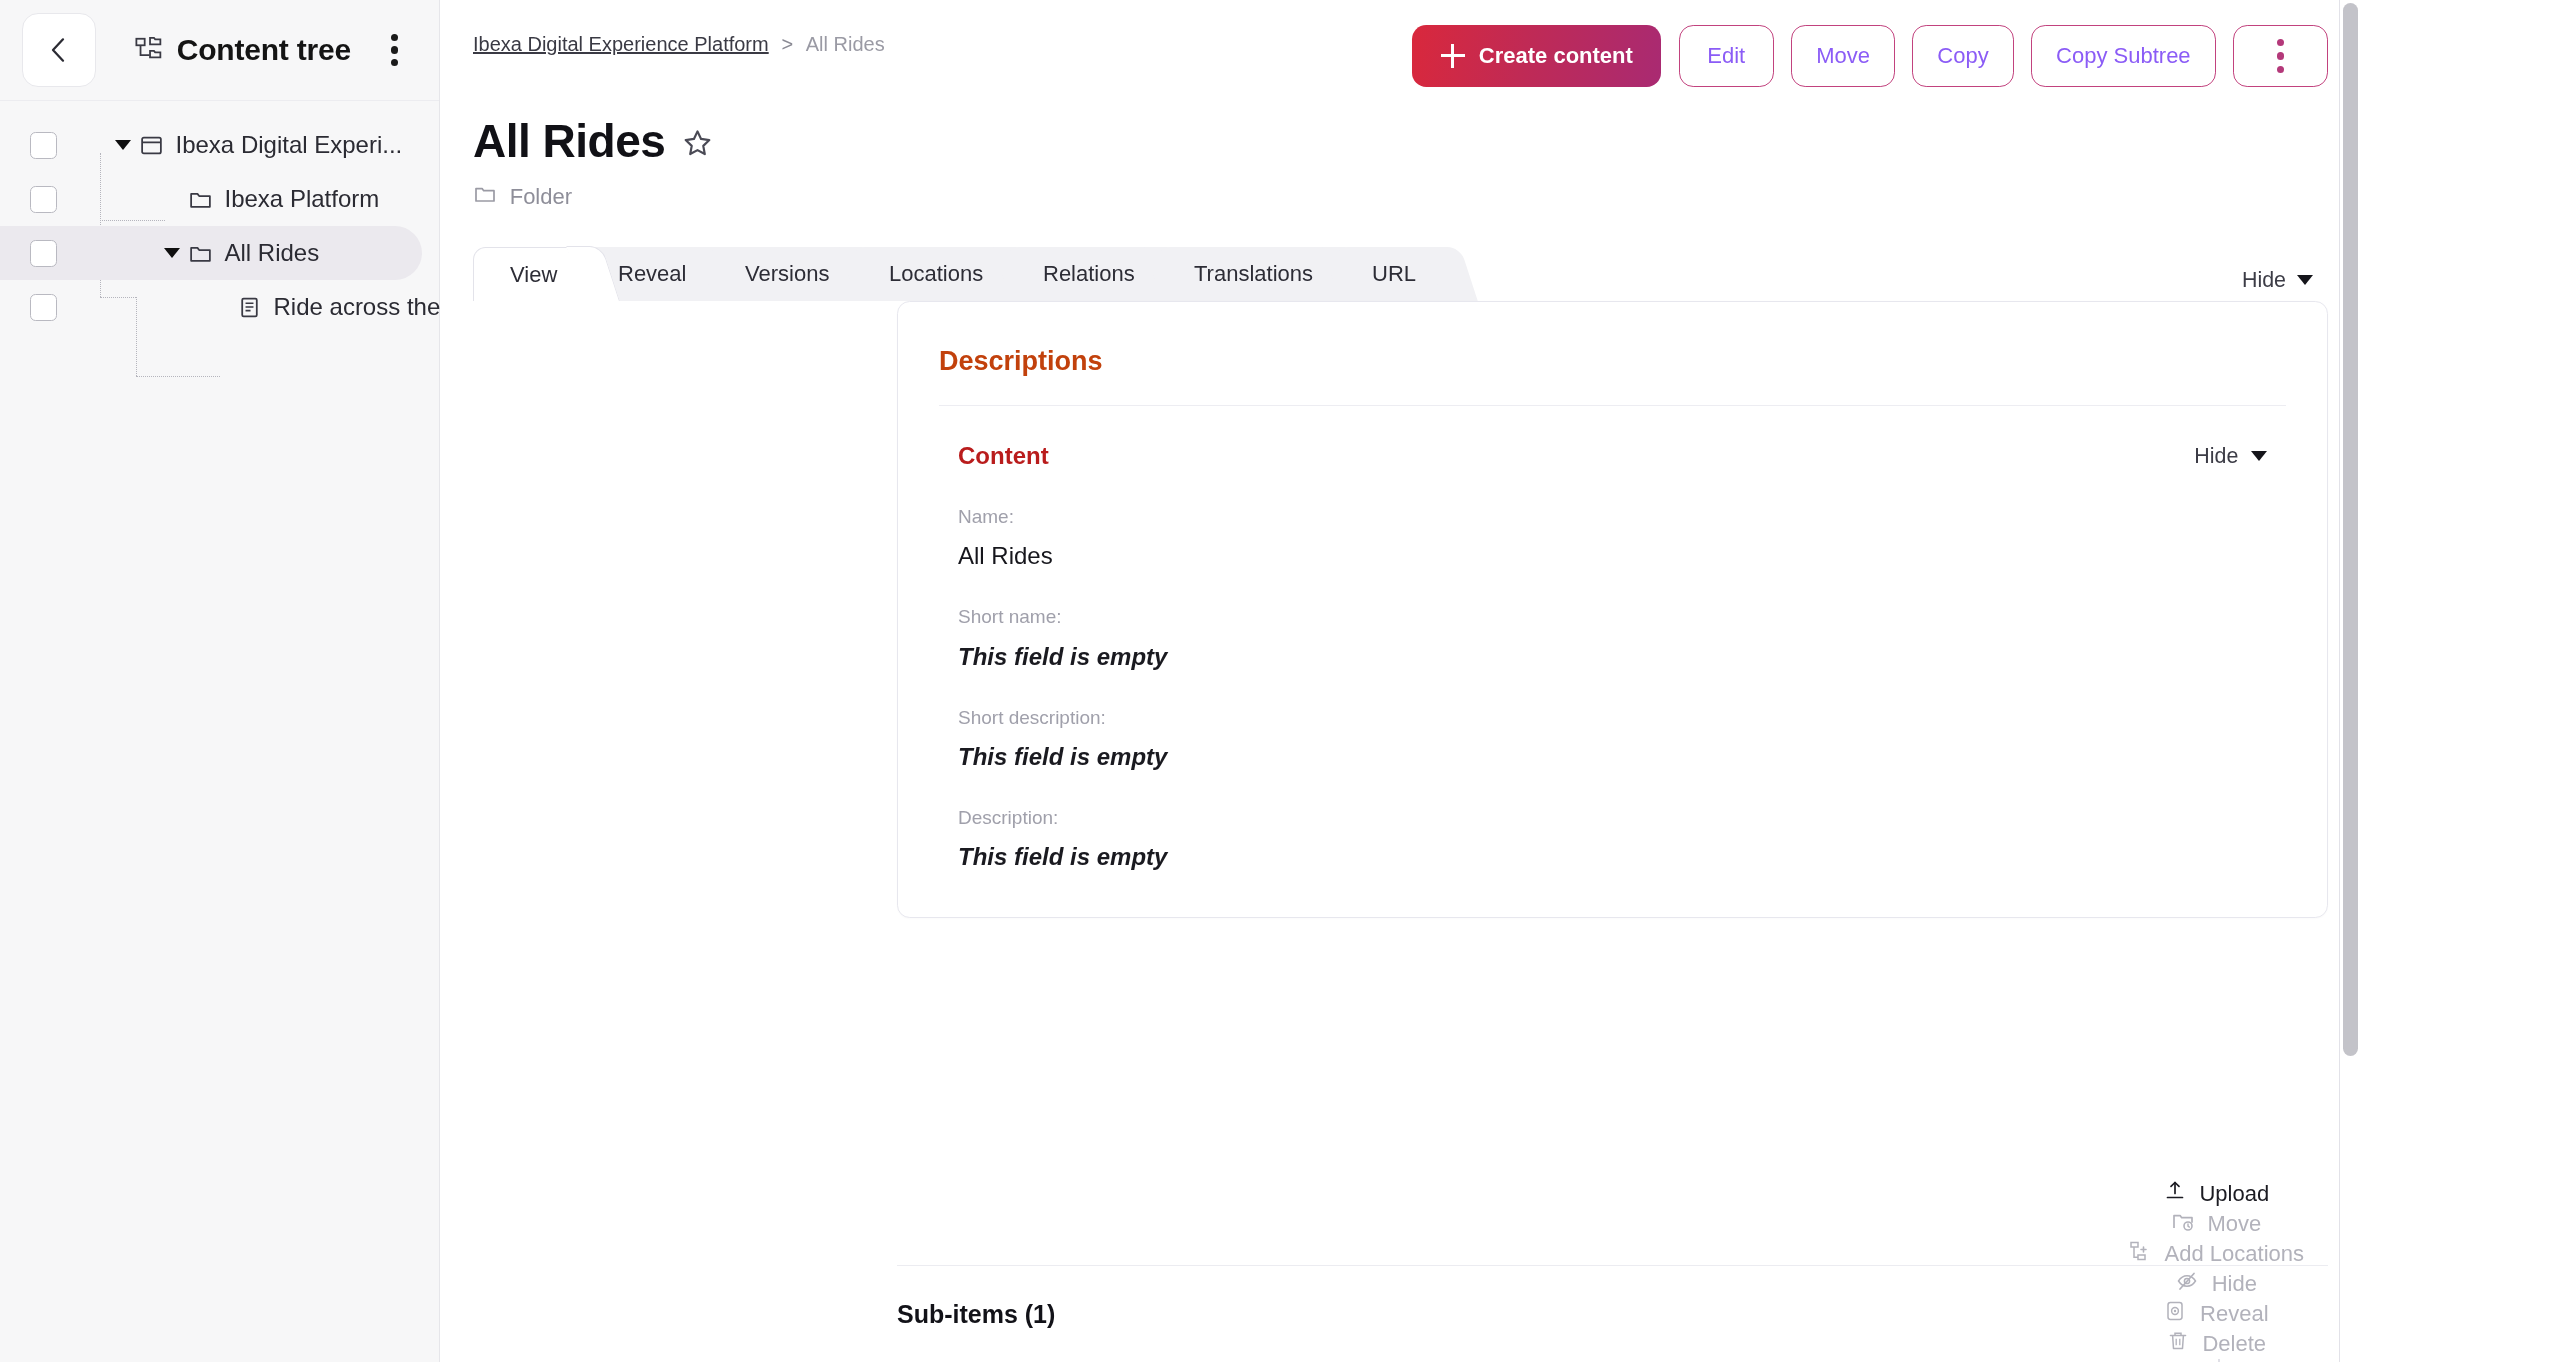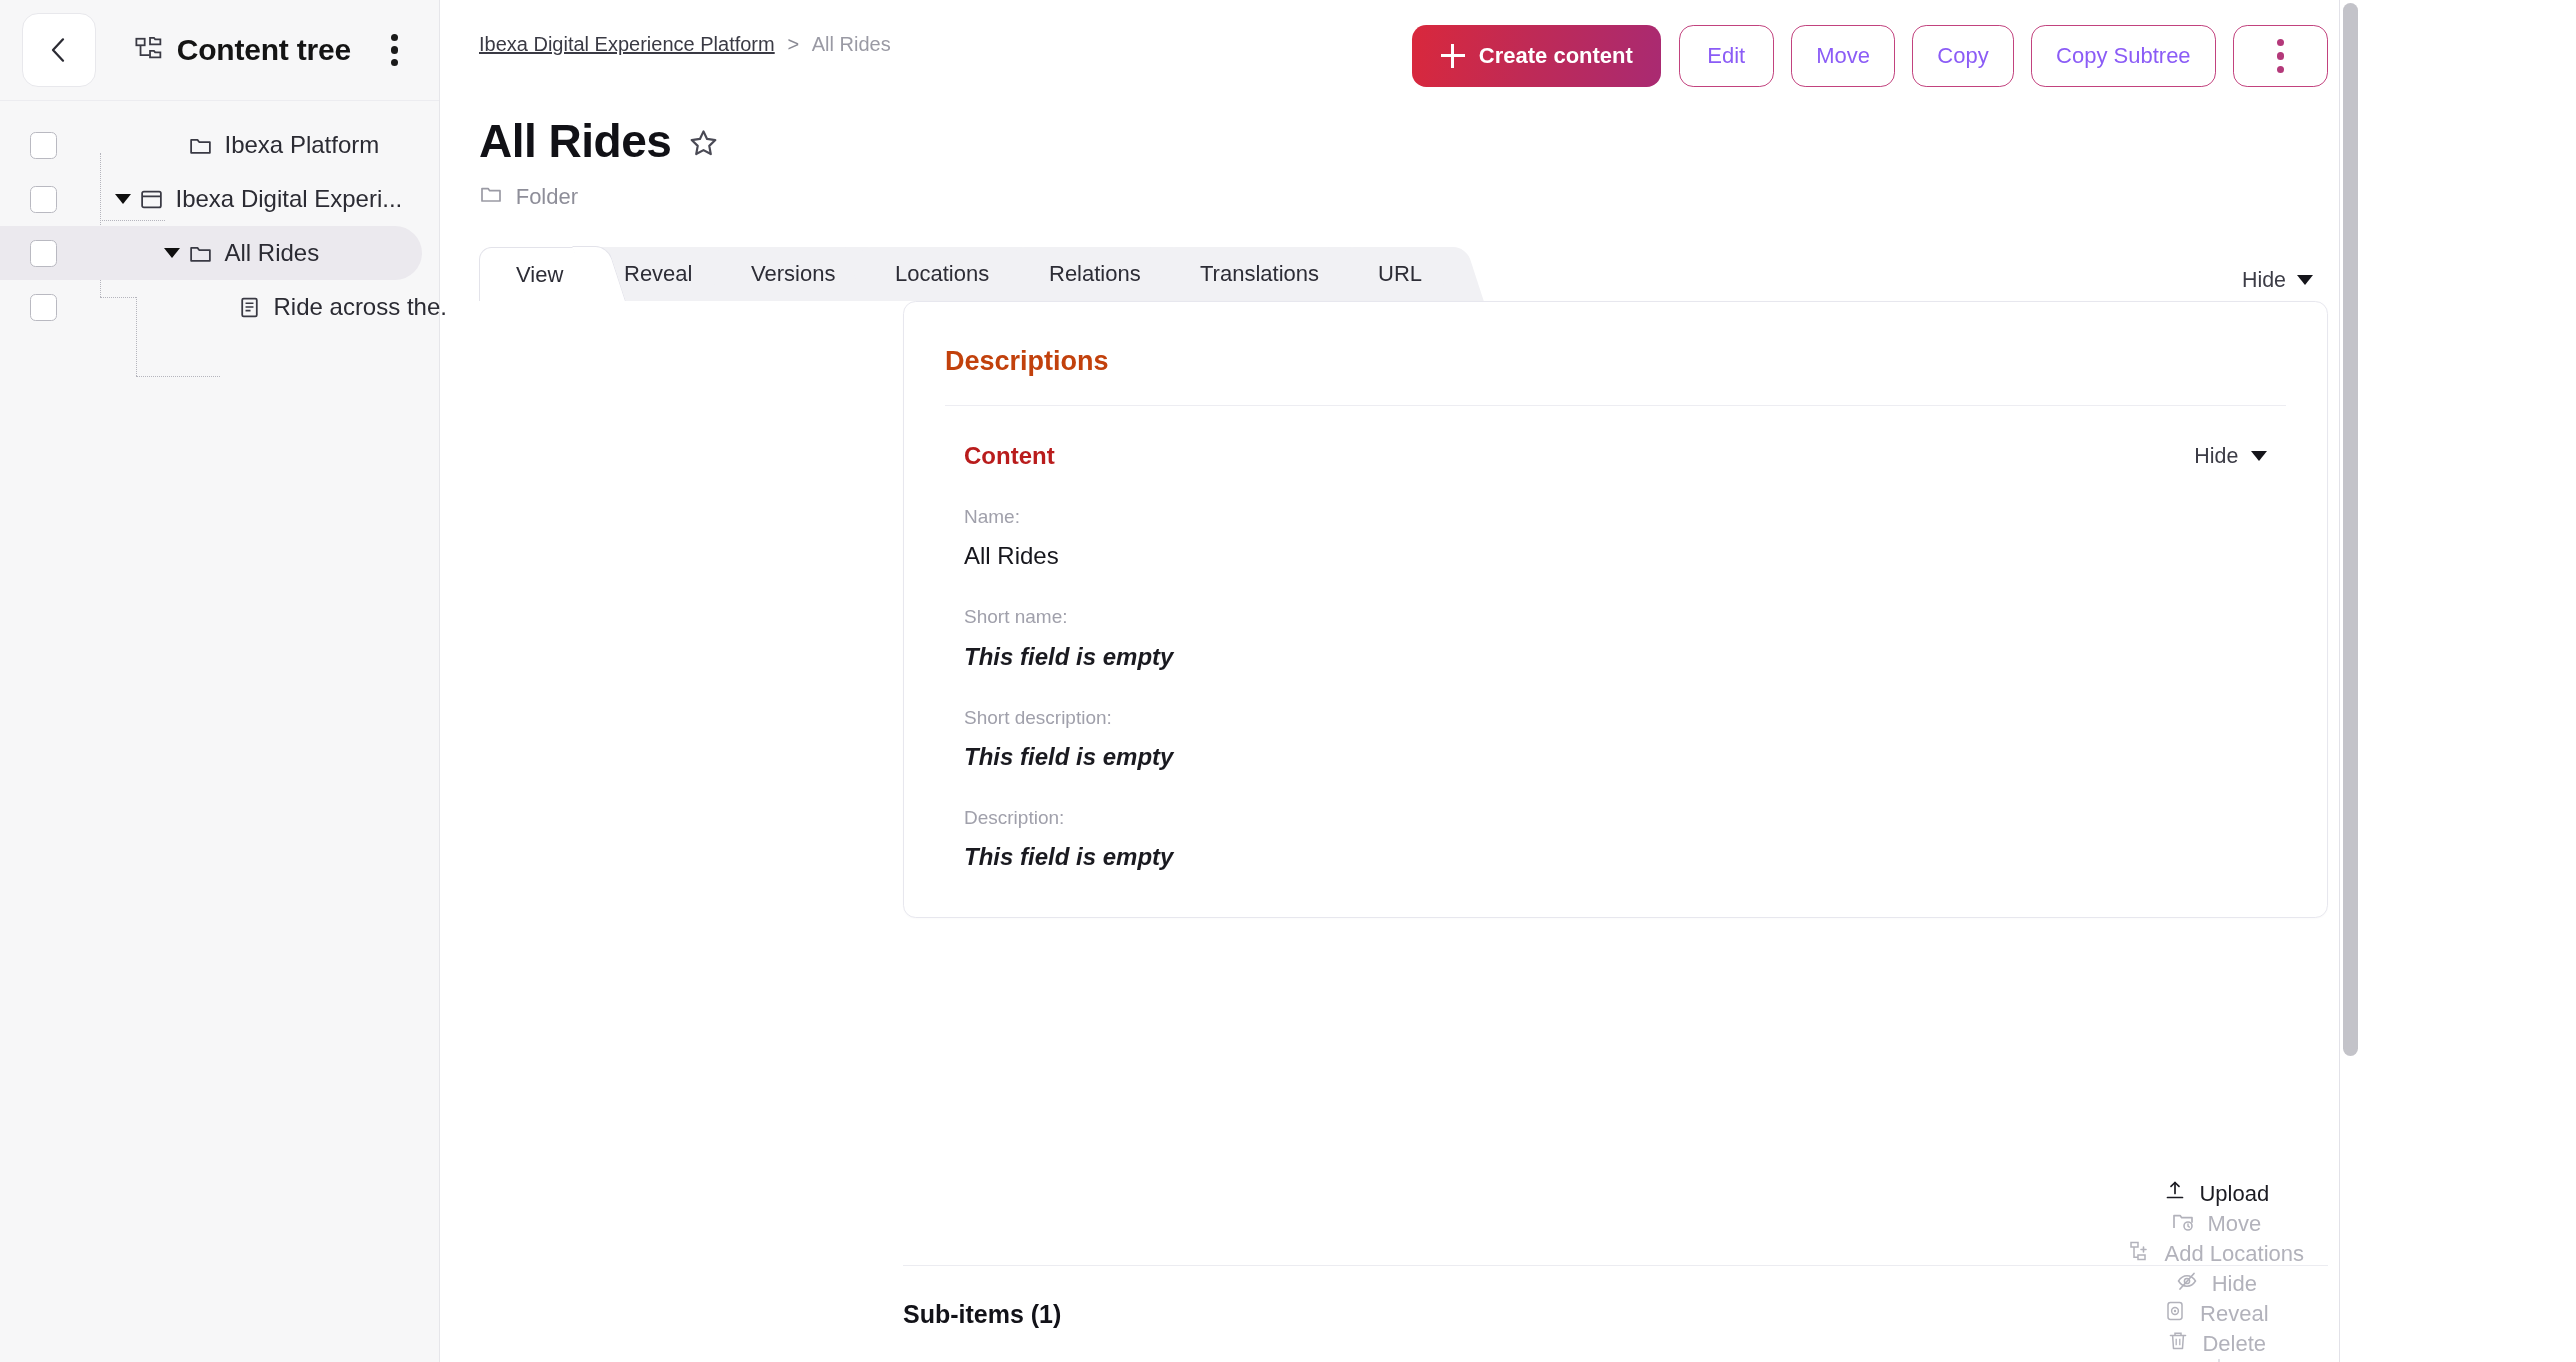--- a/index.html
+++ b/index.html
@@ -12,21 +12,20 @@
     background: #ffffff;
     color: #1a1a1a;
   }
 
   #app {
     position: relative;
     width: 2360px;
     height: 1363px;
     display: flex;
     background: #ffffff;
-    gap: 6px;
   }
 
   
   .sidebar {
     width: 440px;
     height: 1363px;
     background: #f7f7f8;
     border-right: 1.6px solid #e6e6ea;
     display: flex;
     flex-direction: column;
@@ -508,49 +507,49 @@
       </div>
     </div>
 
     <div class="tree">
 
       <div class="dots-v" style="left:100px; top:52px; height:144px;"></div>
       <div class="dots-h" style="left:100px; top:119px; width:65px;"></div>
       <div class="dots-h" style="left:100px; top:196px; width:36px;"></div>
       <div class="dots-v" style="left:136px; top:196px; height:79px;"></div>
       <div class="dots-h" style="left:136px; top:275px; width:84px;"></div>
+
+      <div class="tree-row">
+        <div class="tree-check"></div>
+        <span class="tree-indent" style="width:52px"></span>
+        <div class="tree-caret">
+            <b></b>
+          </div>
+        <span class="tree-icon">
+          <svg width="25" height="25" viewBox="0 0 24 24" fill="none">
+            <rect x="3" y="4.5" width="18" height="15" rx="1.6" stroke="#3a3a44" stroke-width="1.7"></rect>
+            <path d="M3 9h18" stroke="#3a3a44" stroke-width="1.7"></path>
+          </svg>
+        </span>
+        <span class="tree-label">Ibexa Digital Experi...</span>
+      </div>
 
       <div class="tree-row">
         <div class="tree-check"></div>
         <span class="tree-indent" style="width:52px"></span>
         <div class="tree-caret empty">
             <b></b>
           </div>
         <span class="tree-indent" style="width:49px"></span>
         <span class="tree-icon">
           <svg width="25" height="25" viewBox="0 0 24 24" fill="none">
             <path d="M3 19V6.6h6.1l1.6 2.1H21V19z" stroke="#3a3a44" stroke-width="1.7" stroke-linejoin="round"></path>
           </svg>
         </span>
         <span class="tree-label">Ibexa Platform</span>
-      </div>
-
-      <div class="tree-row">
-        <div class="tree-check"></div>
-        <span class="tree-indent" style="width:52px"></span>
-        <div class="tree-caret">
-            <b></b>
-          </div>
-        <span class="tree-icon">
-          <svg width="25" height="25" viewBox="0 0 24 24" fill="none">
-            <rect x="3" y="4.5" width="18" height="15" rx="1.6" stroke="#3a3a44" stroke-width="1.7"></rect>
-            <path d="M3 9h18" stroke="#3a3a44" stroke-width="1.7"></path>
-          </svg>
-        </span>
-        <span class="tree-label">Ibexa Digital Experi...</span>
       </div>
 
       <div class="tree-row selected">
         <div class="tree-check"></div>
         <span class="tree-indent" style="width:52px"></span>
         <span class="tree-indent" style="width:49px"></span>
         <div class="tree-caret">
             <b></b>
           </div>
         <span class="tree-icon">

